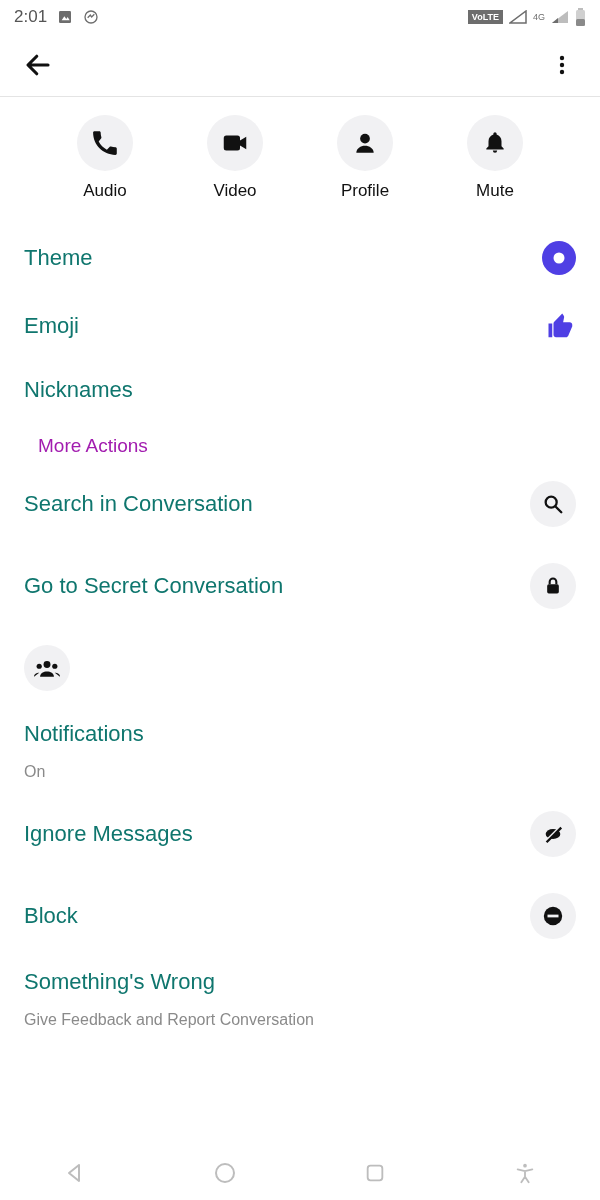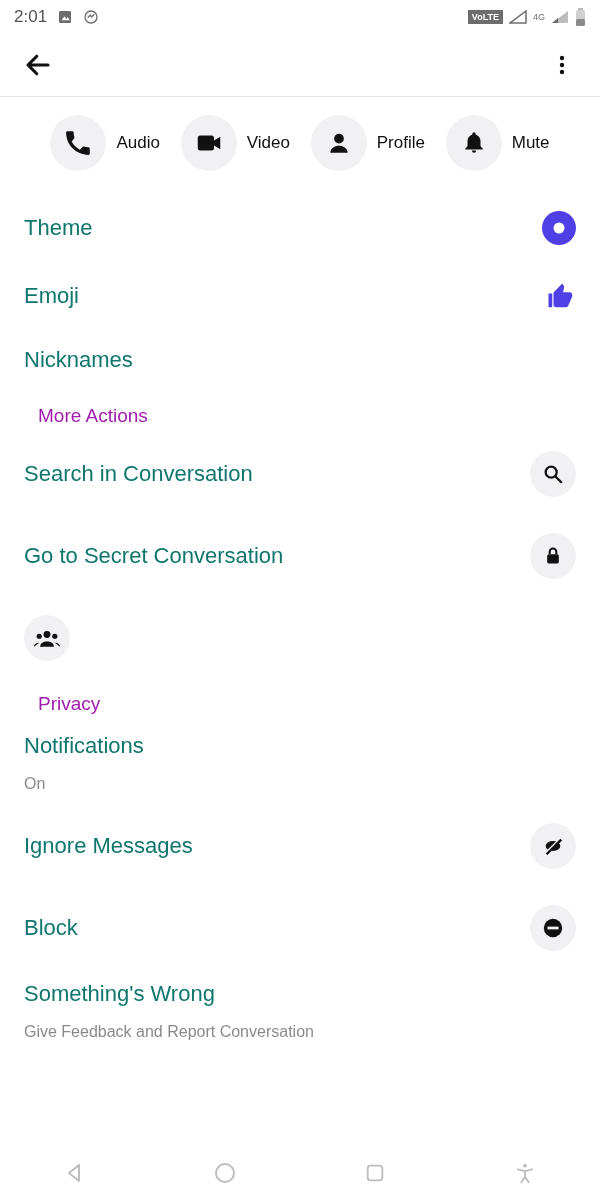--- a/index.html
+++ b/index.html
@@ -34,21 +34,21 @@
   padding: 0 16px;
 }
 .back-btn { width: 44px; height: 44px; display:flex; align-items:center; justify-content:center; cursor:pointer; }
 .more-btn { width: 44px; height: 44px; display:flex; align-items:center; justify-content:center; cursor:pointer; }
 .top-divider { height: 1px; background: #e4e4e4; }
 .quick-row {
   display: flex;
   justify-content: space-around;
   padding: 18px 40px 14px;
 }
-.quick-item { display:flex; flex-direction:row; align-items:center; gap:10px; cursor:pointer; }
+.quick-item { display:flex; flex-direction:column; align-items:center; gap:10px; cursor:pointer; }
 .quick-circle {
   width: 56px; height: 56px; border-radius: 50%;
   background: #f1f1f3; display:flex; align-items:center; justify-content:center;
 }
 .quick-label { font-size: 17px; color:#111; }
 .content { padding: 8px 0 0 0; }
 .row {
   display:flex; align-items:center; justify-content:space-between;
   padding: 18px 24px; cursor:pointer;
 }
@@ -226,21 +226,20 @@
           <circle cx="15" cy="7" r="4" fill="#111"></circle>
           <circle cx="6" cy="9" r="3" fill="#111"></circle>
           <circle cx="24" cy="9" r="3" fill="#111"></circle>
           <path d="M7 21c0-4 4-6 8-6s8 2 8 6" fill="#111"></path>
           <path d="M0 21c0-3 3-4.5 6-4.5" fill="#111"></path>
           <path d="M30 21c0-3-3-4.5-6-4.5" fill="#111"></path>
         </svg>
     </span>
   </div>
 
-  <div class="section-header">Privacy</div>
 
   <div class="row" style="display:block; padding-top:12px; padding-bottom:12px;">
     <div class="row-label">Notifications</div>
     <div class="row-sub">On</div>
   </div>
 
   <div class="row">
     <span class="row-label">Ignore Messages</span>
     <span class="right-circle">
       <svg width="22" height="22" viewBox="0 0 24 24">

